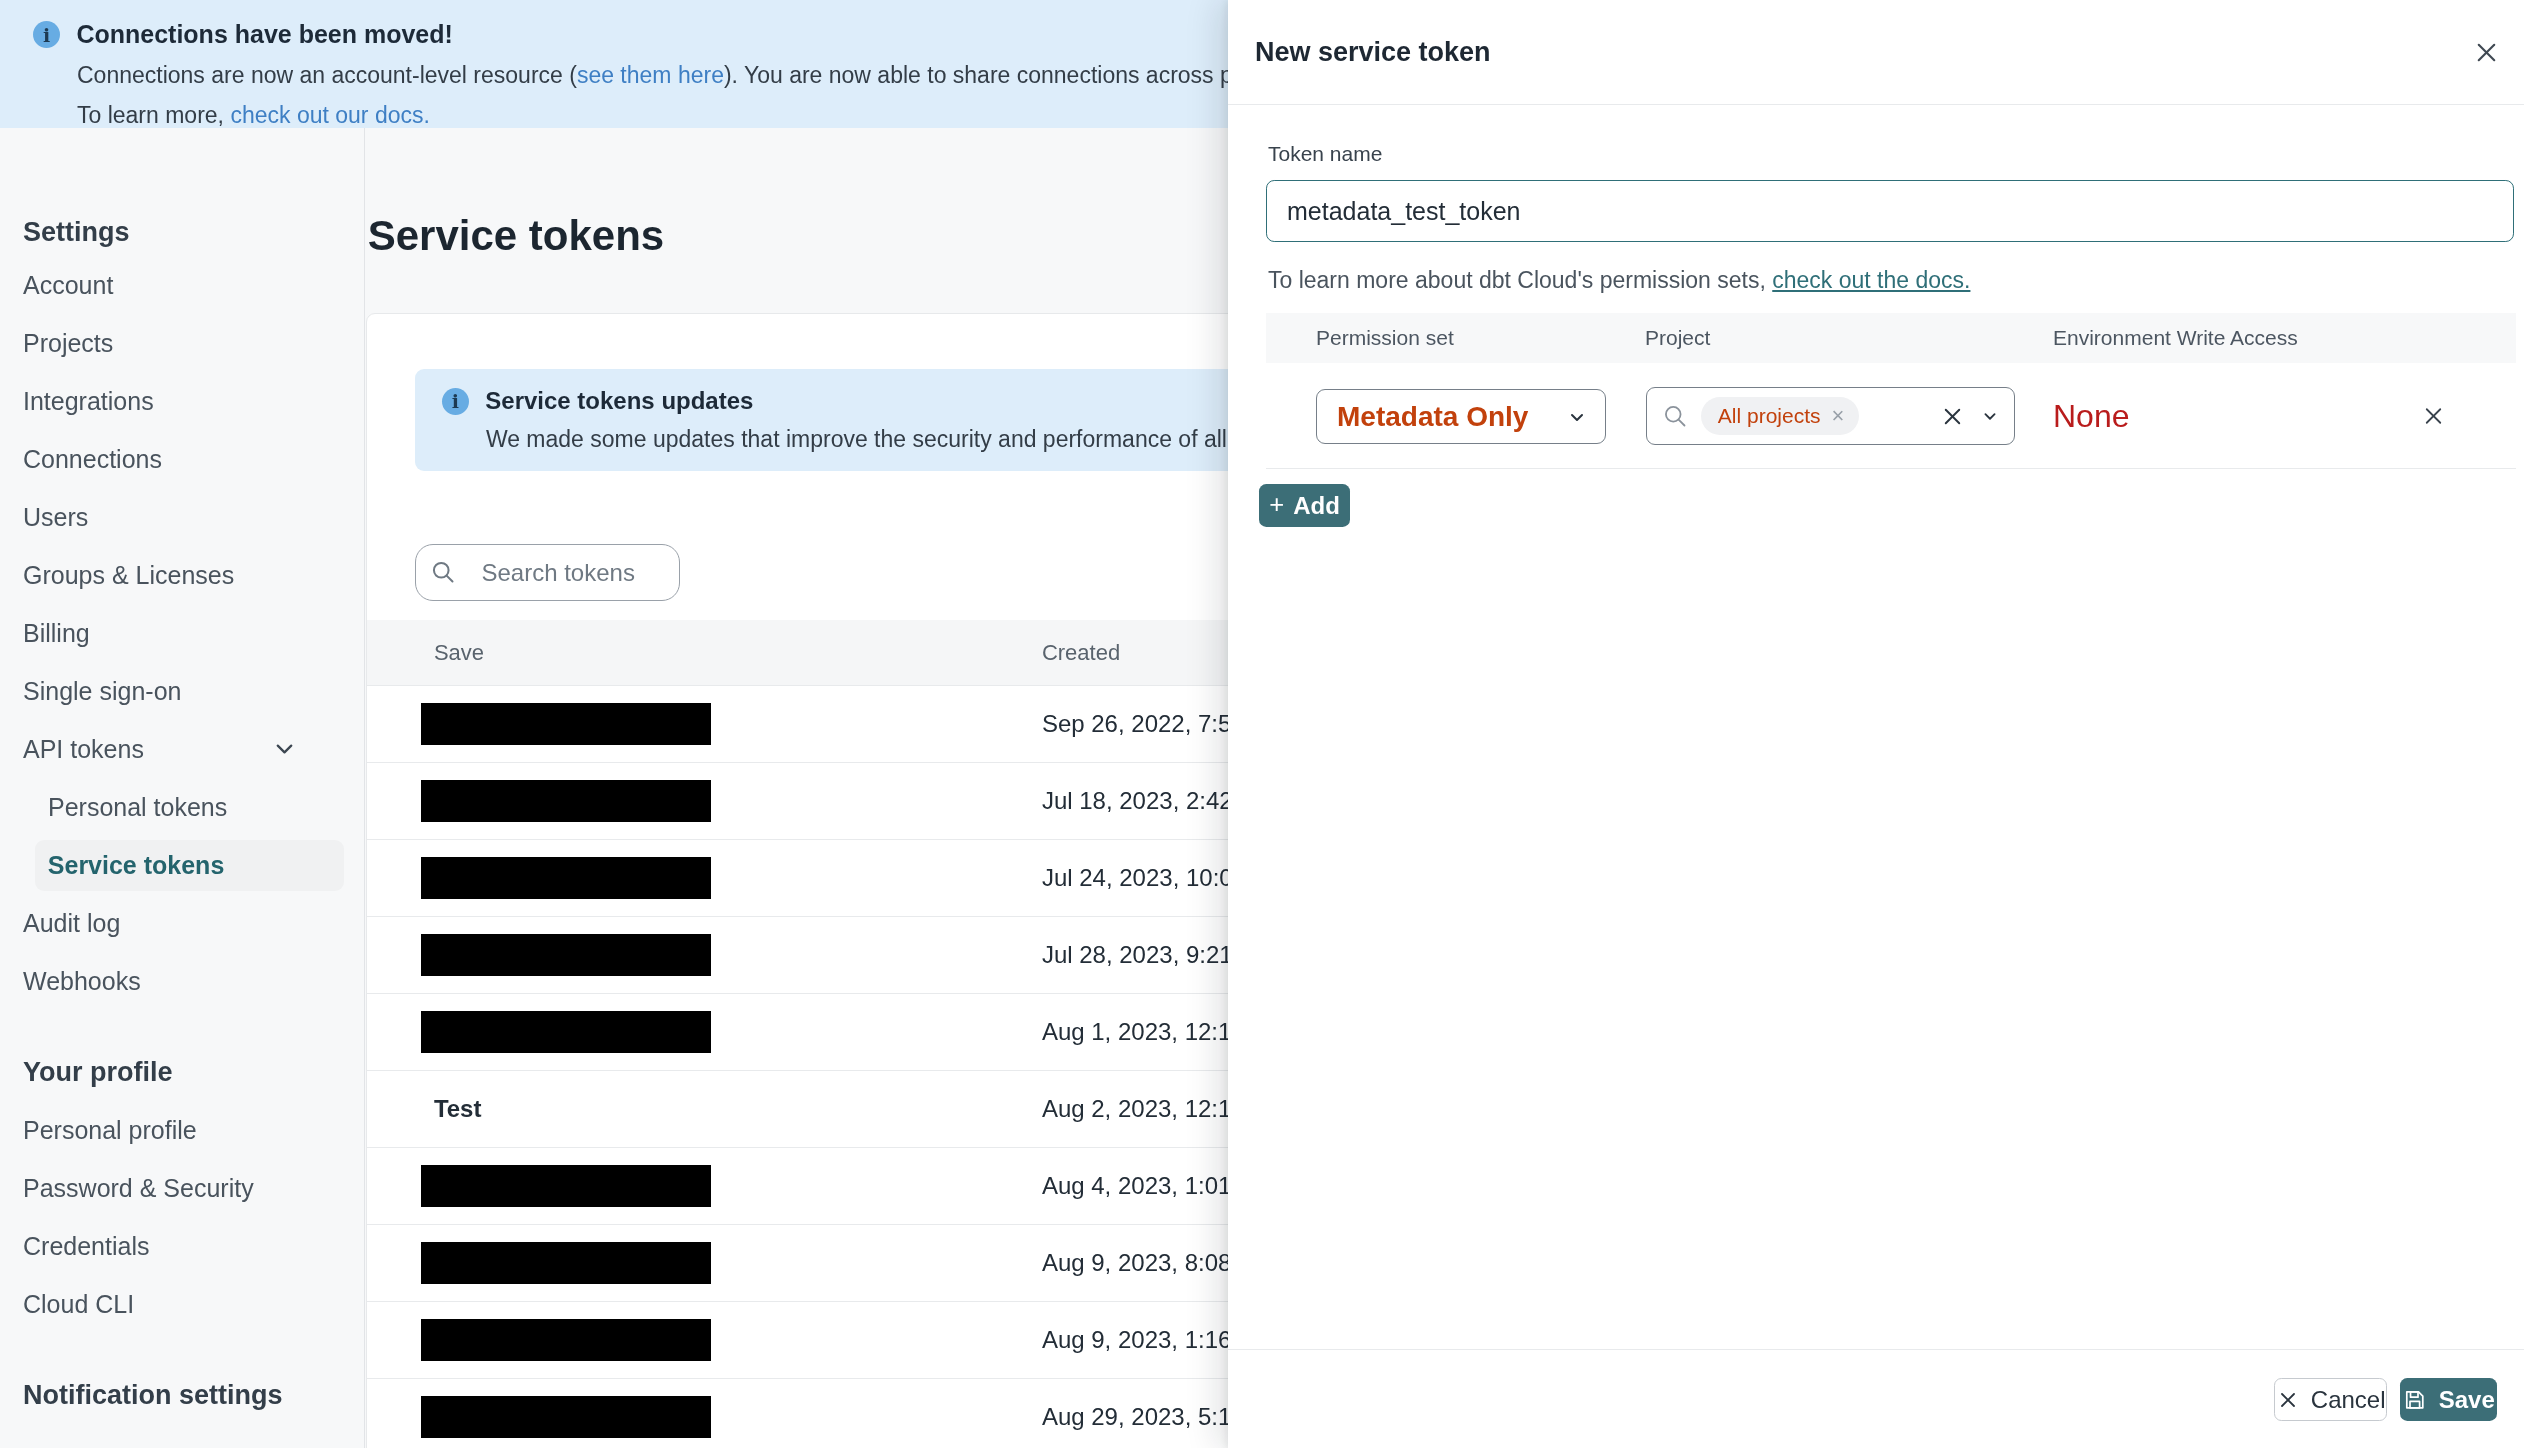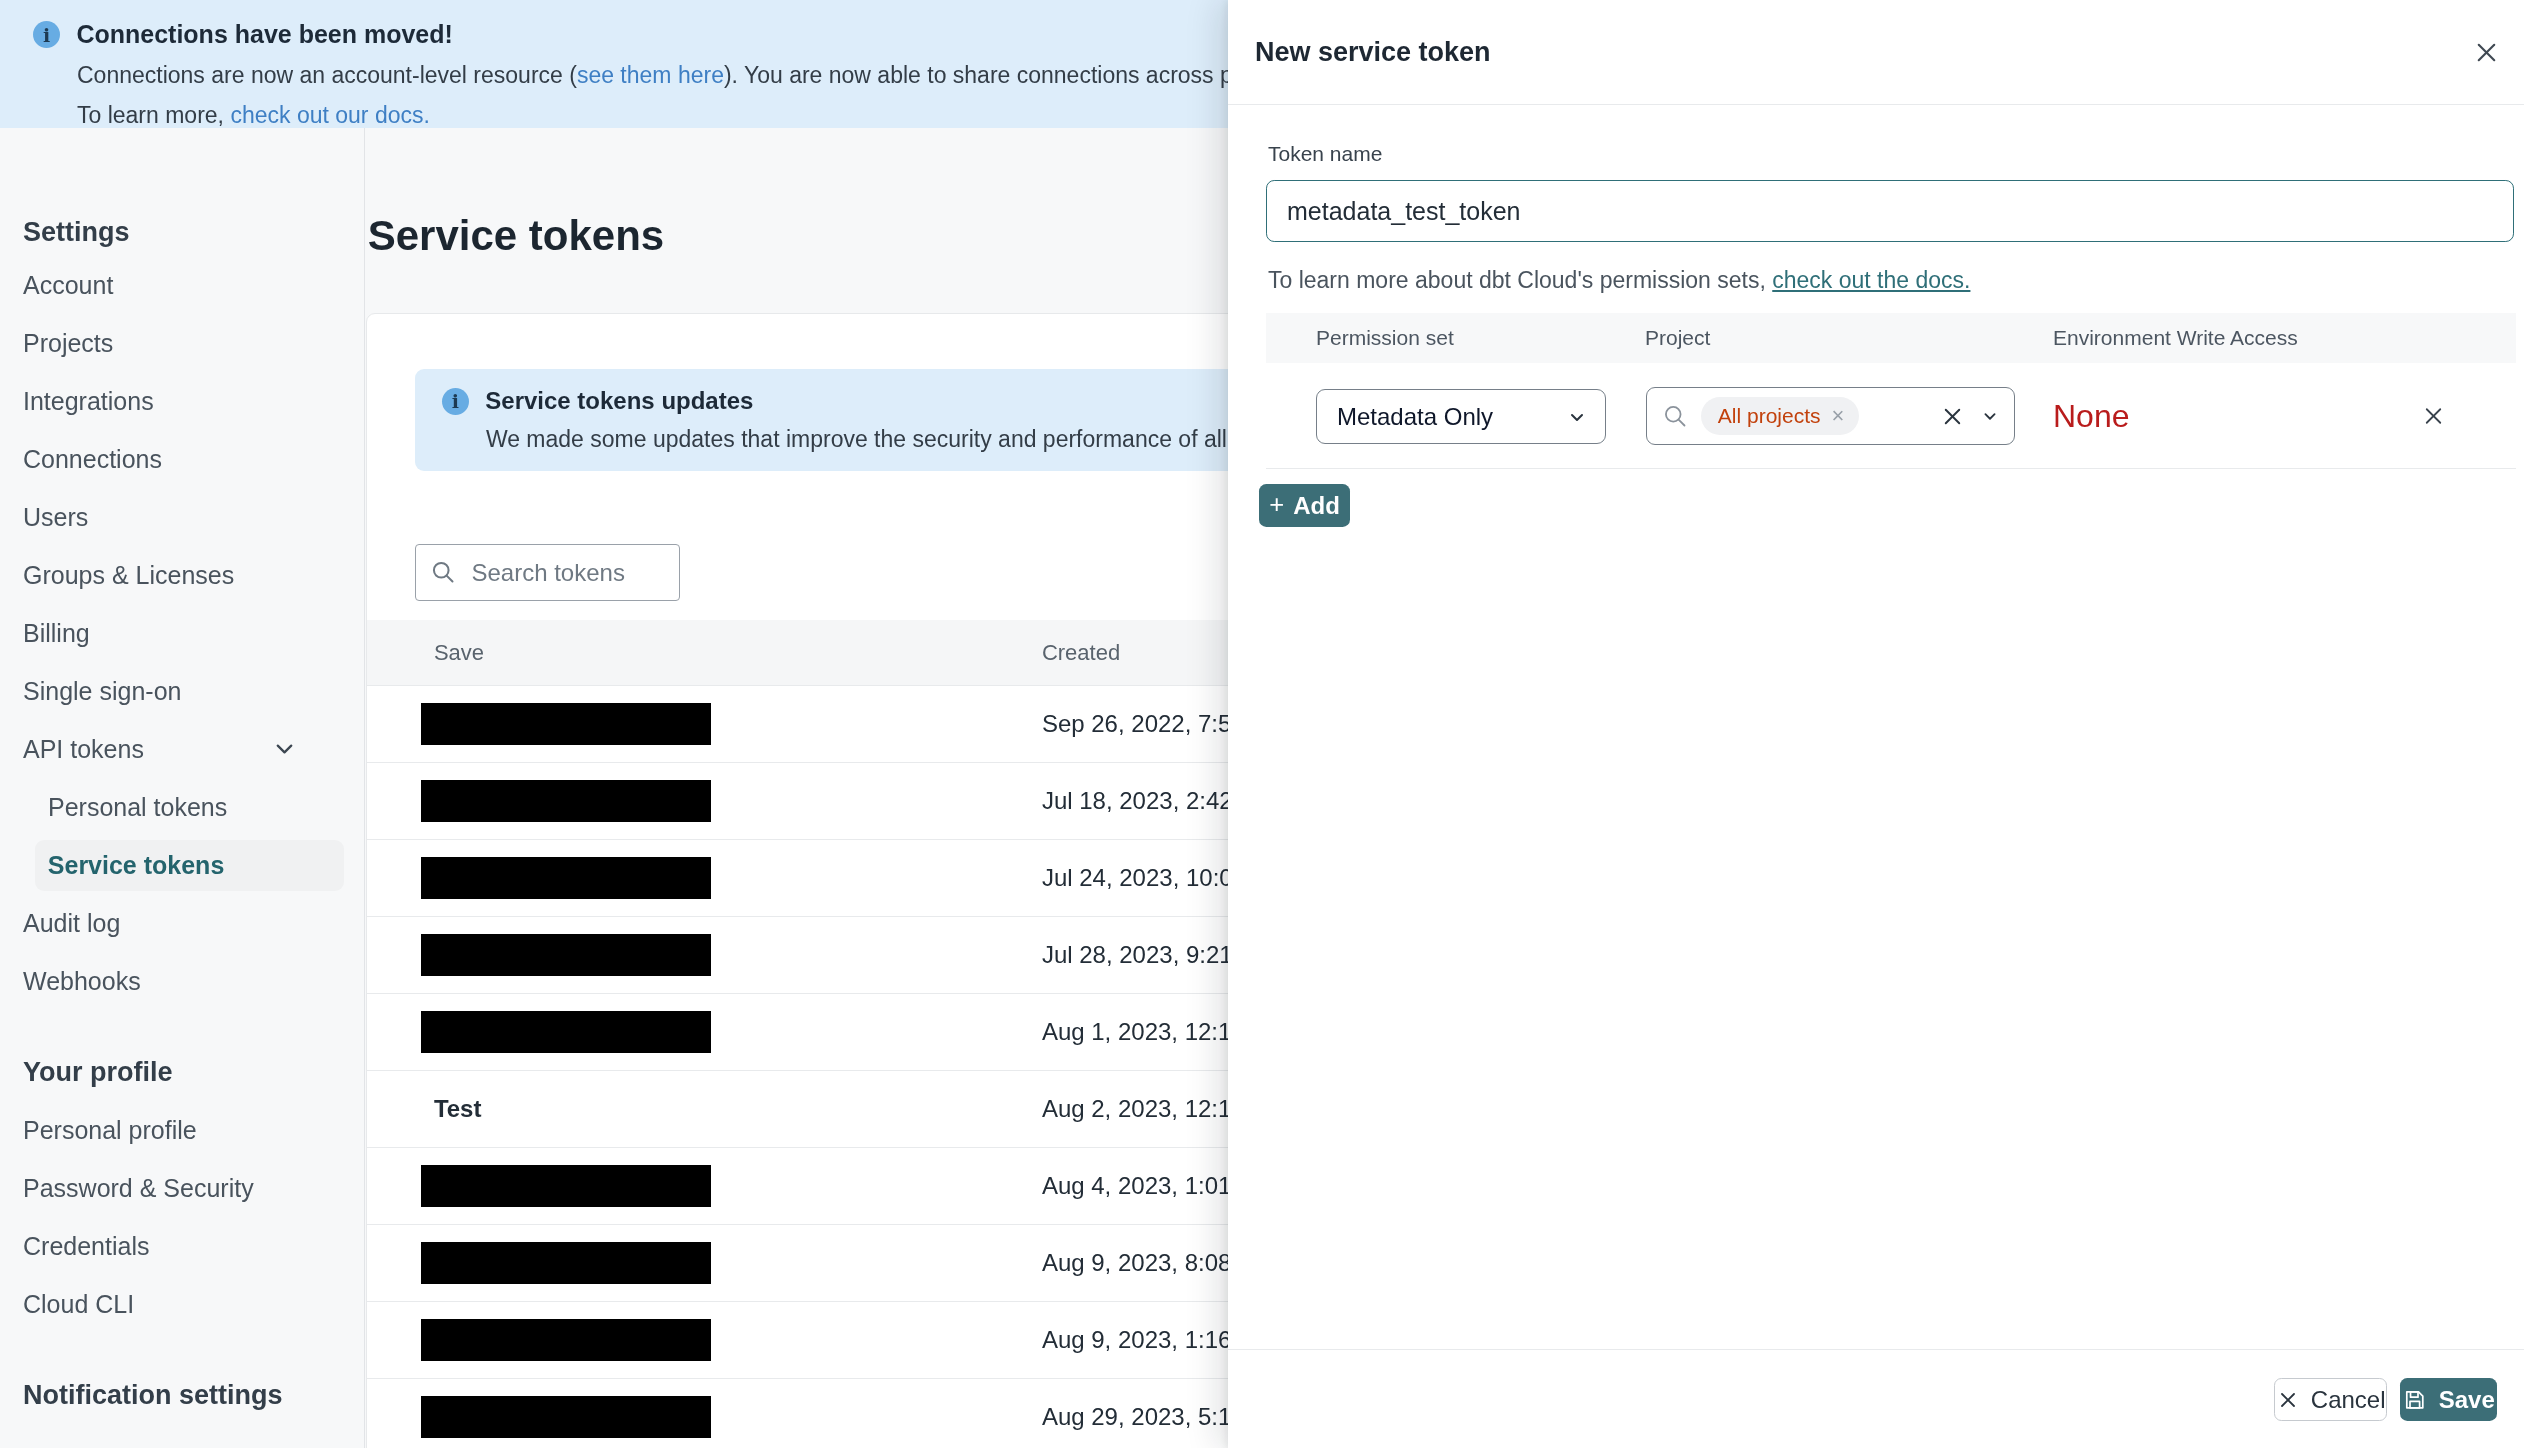--- a/index.html
+++ b/index.html
@@ -48,22 +48,22 @@
   }
   .alert {
     position:absolute; left:48px; top:55px; width:1728px; height:102px;
     background:#ddedfa; border-radius:9px; padding:18px 0 0 27px;
   }
   .alert-head { display:flex; align-items:center; gap:16.4px; }
   .alert-title { font-size:24px; font-weight:700; color:#1d2a38; }
   .alert-body { font-size:23px; color:#333d47; margin:11px 0 0 44px; white-space:nowrap; }
   .search-box {
     position:absolute; left:48px; top:230px; width:265px; height:57px;
-    border:1.8px solid #9aa1a9; border-radius:4px; background:#fff;
-    display:flex; align-items:center; padding-left:14.6px; gap:14px;
+    border:1.8px solid #9aa1a9; border-radius:18px; background:#fff;
+    display:flex; align-items:center; padding-left:14.6px; gap:24px;
   }
   .search-box input { border:none; outline:none; width:183px; font-size:24px;
     font-family:"Liberation Sans", sans-serif; color:#2a343e; background:transparent; }
   .search-box input::placeholder { color:#6f7983; }
   .thead {
     position:absolute; left:0; top:306px; width:100%; height:66px;
     background:#f5f6f7; border-bottom:0.9px solid #e8eaec;
   }
   .thead span { position:absolute; top:50%; transform:translateY(-50%);
     font-size:22px; color:#59636d; }
@@ -101,21 +101,21 @@
   .perm-head span { position:absolute; top:50%; transform:translateY(-50%);
     font-size:21px; color:#4c5661; }
   .ph-set { left:50px; } .ph-project { left:379px; } .ph-env { left:787px; }
   .perm-row { position:absolute; left:38px; top:364px; width:1250px; height:105px;
     border-bottom:0.9px solid #e8eaec; }
   .select {
     position:absolute; left:50px; top:25px; width:290px; height:55px;
     background:#fff; border:0.9px solid #767f89; border-radius:9px;
     display:flex; align-items:center; padding:0 16.4px 0 20px; cursor:pointer;
   }
-  .select-value { font-size:24px; font-weight:400; color:#0f172a; flex:1; }
+  .select-value { font-size:28px; font-weight:700; color:#c2410c; flex:1; }
   .multiselect {
     position:absolute; left:380px; top:23px; width:369px; height:58px;
     background:#fff; border:0.9px solid #767f89; border-radius:9px;
     display:flex; align-items:center; padding:0 12.8px 0 14.6px; gap:12.8px; cursor:text;
   }
   .chip {
     height:38px; background:#f0f1f3; border-radius:19px; display:flex; align-items:center;
     gap:11px; padding:0 14.6px 0 16.4px; flex:0 0 auto;
   }
   .chip-label { font-size:21px; color:#c2410c; }

